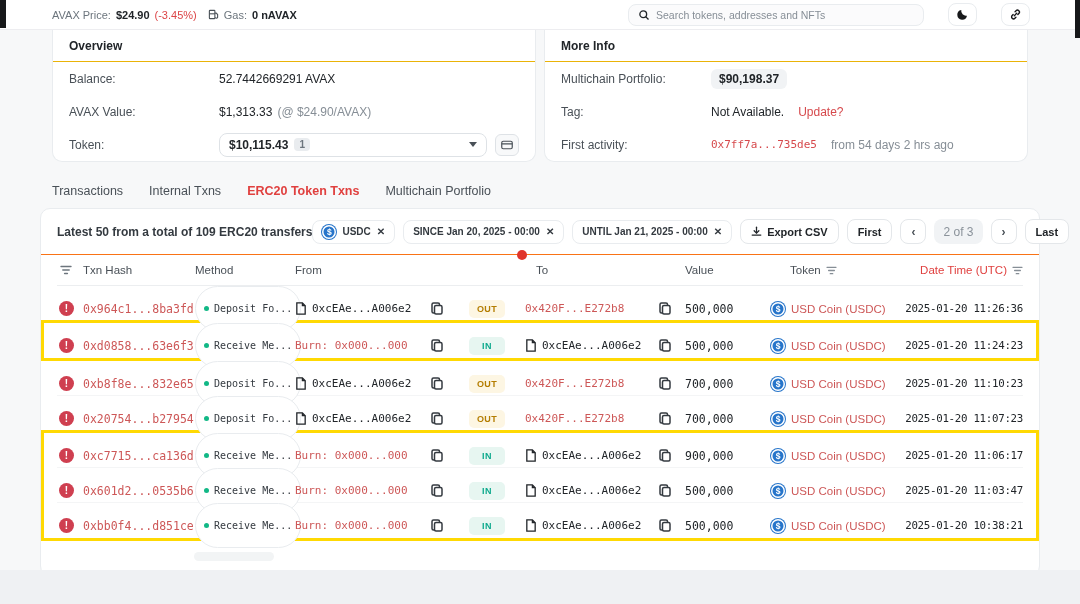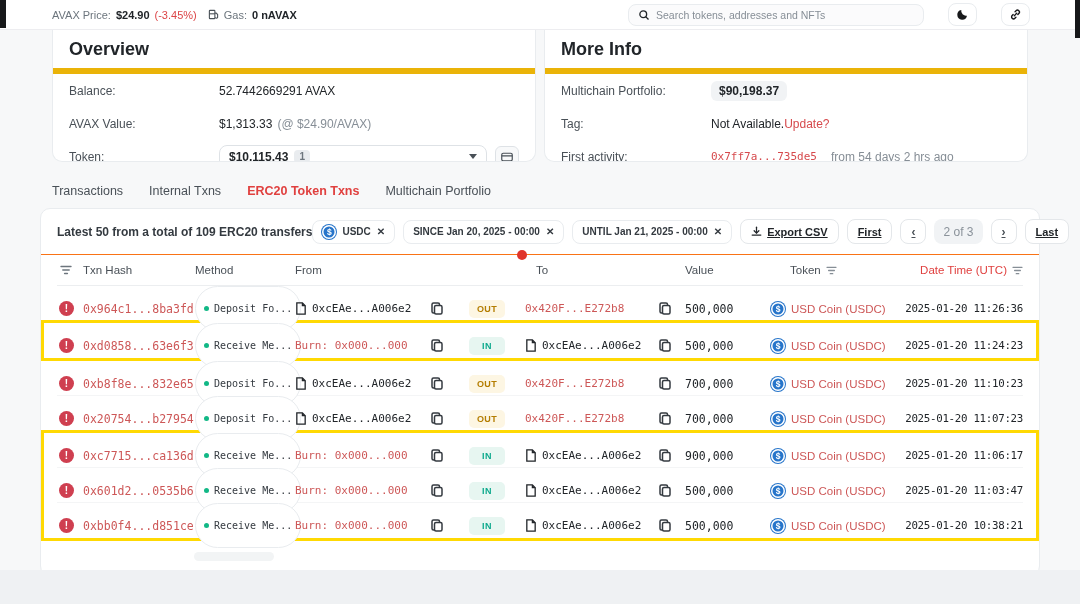--- a/index.html
+++ b/index.html
@@ -27,21 +27,21 @@
     width:296px; height:22px; border:1px solid #e9ecef; background:#fbfbfc;
     border-radius:8px; display:flex; align-items:center; gap:6px; padding:0 9px;
   }
   .searchbox input { border:none; outline:none; background:transparent; font-size:10.5px; width:100%; color:#212529; font-family:"Liberation Sans",sans-serif; }
   .searchbox input::placeholder { color:#868e96; }
   .icon-btn { width:29px; height:23px; border:1px solid #e9ecef; background:#fff; border-radius:8px; display:flex; align-items:center; justify-content:center; cursor:pointer; }
 
   
   .cards-row { display:flex; gap:8px; margin:0 52px; }
   .card { flex:1; background:#fff; border:1px solid #e9ecef; border-top:none; border-radius:0 0 10px 10px; height:132px; overflow:hidden; }
-  .card-h { padding:9px 16px 8px; font-size:18px; font-weight:700; border-bottom:6px solid #eab308; }
+  .card-h { padding:9px 16px 8px; font-size:12px; font-weight:700; border-bottom:1px solid #eab308; }
   .kv { display:flex; align-items:center; padding:0 16px; height:33px; font-size:12px; }
   .kv:first-of-type { margin-top:5px; }
   .kv .k { width:150px; color:#495057; flex-shrink:0; }
   .kv .v { color:#212529; }
   .kv .sub { color:#868e96; }
   .badge-gray { background:#f1f3f5; border-radius:6px; padding:3px 8px; font-weight:700; font-size:12px; }
   .redlink { color:#d6494c; text-decoration:none; cursor:pointer; }
   .select {
     width:268px; height:24px; border:1px solid #dee2e6; border-radius:8px;
     display:flex; align-items:center; justify-content:space-between; padding:0 9px; cursor:pointer; background:#fff;
@@ -57,21 +57,21 @@
   .tab.active { color:#e0403f; font-weight:600; }
 
   
   .table-card { margin:4px 40px 0; background:#fff; border:1px solid #e9ecef; border-radius:10px; position:relative; }
   .filter-row { display:flex; align-items:center; justify-content:space-between; height:46px; padding:0 16px; border-bottom:1px solid #f97316; }
   .filter-title { font-size:12px; font-weight:700; color:#343a40; white-space:nowrap; }
   .filter-right { display:flex; align-items:center; gap:8px; }
   .chip { display:flex; align-items:center; gap:6px; height:24px; padding:0 9px; border:1px solid #e9ecef; border-radius:8px; background:#fff; font-size:10px; font-weight:600; color:#343a40; white-space:nowrap; }
   .chip .x { color:#343a40; font-size:10px; cursor:pointer; font-weight:700; }
   .usdc-ic { width:14px; height:14px; border-radius:50%; background:#2775ca; color:#fff; font-size:8.5px; font-weight:700; display:inline-flex; align-items:center; justify-content:center; box-shadow:inset 0 0 0 1.5px #fff, 0 0 0 1px #2775ca; flex-shrink:0; }
-  .btn { display:flex; align-items:center; gap:5px; height:25px; padding:0 10px; border:1px solid #e4e7ea; border-radius:8px; background:#fff; font-size:11px; font-weight:600; color:#212529; cursor:pointer; white-space:nowrap;text-decoration:underline; }
+  .btn { display:flex; align-items:center; gap:5px; height:25px; padding:0 10px; border:1px solid #e4e7ea; border-radius:8px; background:#fff; font-size:11px; font-weight:600; color:#212529; cursor:pointer; white-space:nowrap; }
   .btn.sq { width:26px; padding:0; justify-content:center; font-size:12px; color:#495057; }
   .page-pill { height:25px; padding:0 9px; border-radius:8px; background:#f1f3f5; color:#8a929a; font-size:12px; display:flex; align-items:center; white-space:nowrap; }
 
   
   .tbl { padding:0 16px 0; --cols:26px 112px 100px 132px 30px 60px 138px 30px 84px 135px minmax(0,1fr); }
   .thr, .trow { display:grid; grid-template-columns:var(--cols); align-items:center; }
   .thr { height:31px; font-size:11.5px; color:#495057; border-bottom:1px solid #eceef0; }
   .th-date { color:#e0403f; display:flex; align-items:center; justify-content:flex-end; gap:5px; }
   .th-token { display:flex; align-items:center; gap:5px; }
   .trow { height:35px; border-bottom:1px solid #f4f5f6; font-size:11.5px; }
@@ -187,21 +187,21 @@
 
   <section class="card">
     <div class="card-h">More Info</div>
     <div class="kv">
       <span class="k">Multichain Portfolio:</span>
       <span class="badge-gray">$90,198.37</span>
     </div>
     <div class="kv">
       <span class="k">Tag:</span>
       <span class="v">Not Available.</span>
-      <a class="redlink" style="margin-left:0;">Update?</a>
+      <a class="redlink" style="margin-left:14px;">Update?</a>
     </div>
     <div class="kv">
       <span class="k">First activity:</span>
       <a class="redlink mono" style="font-size:11px;">0x7ff7a...735de5</a>
       <span class="sub" style="margin-left:14px;">from 54 days 2 hrs ago</span>
     </div>
   </section>
 </div>
 
 <nav class="tabs" id="tabs">

